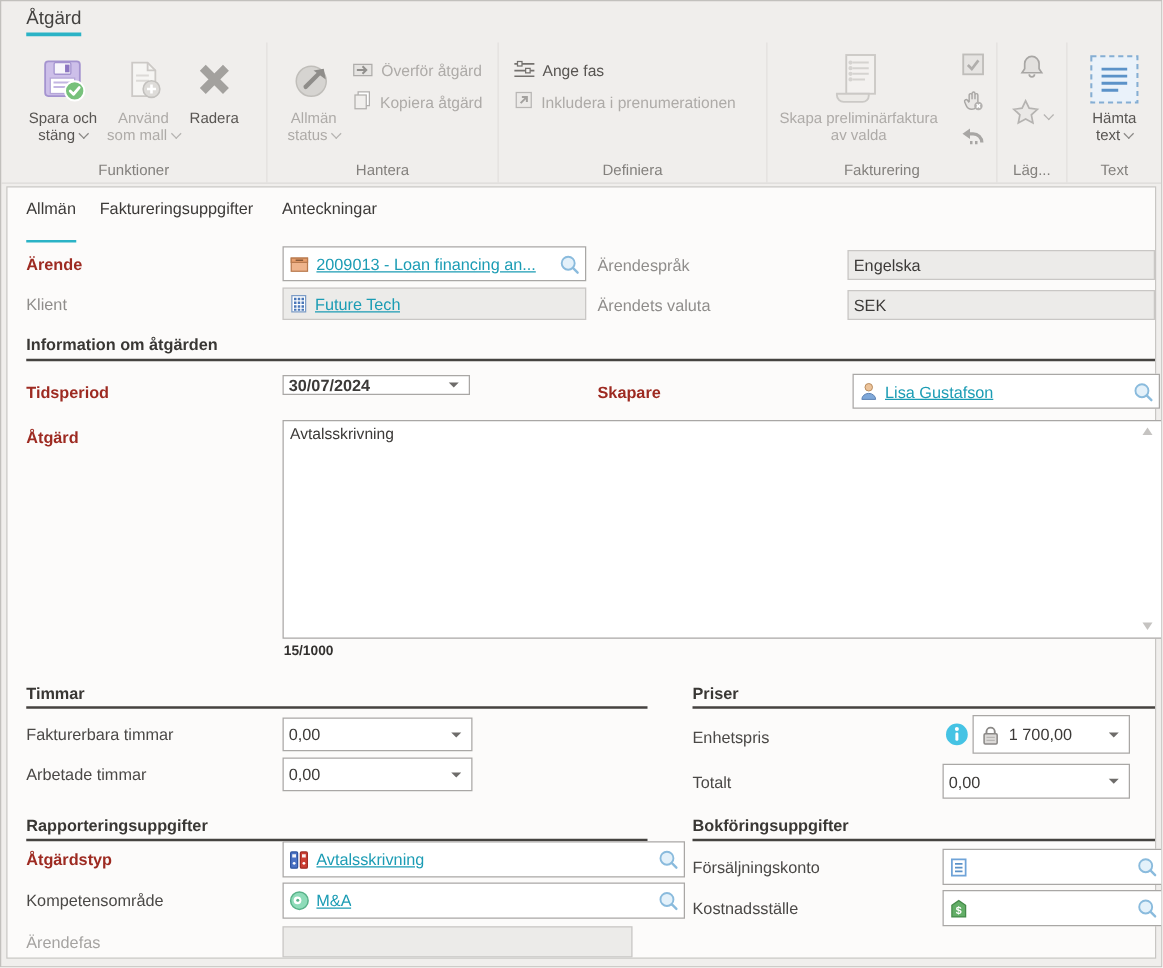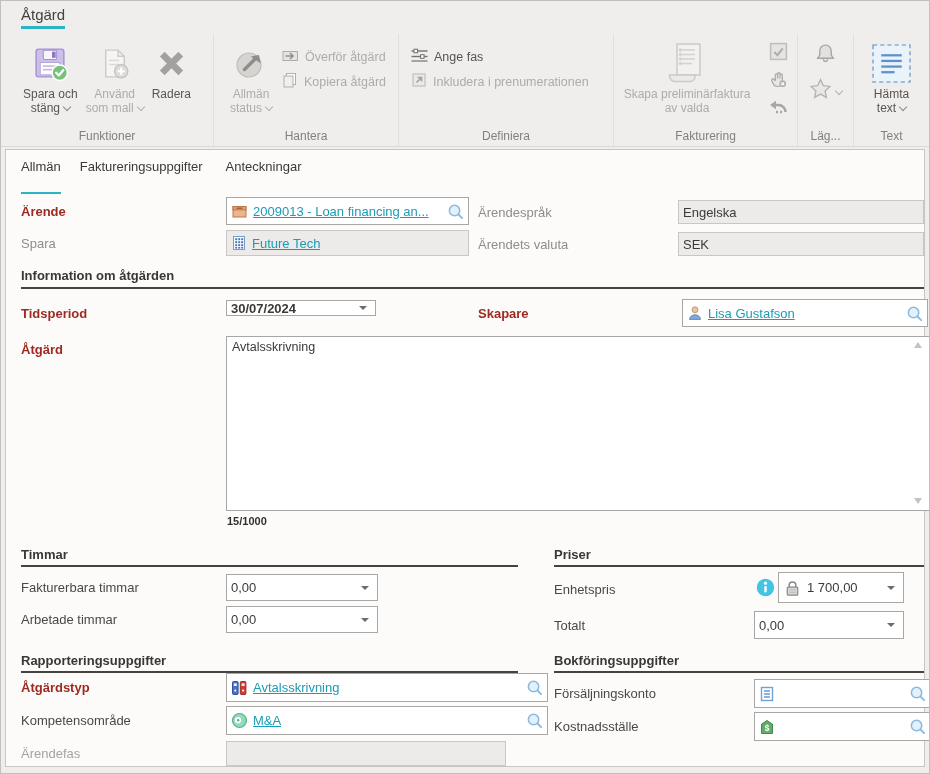--- a/index.html
+++ b/index.html
@@ -282,21 +282,21 @@
             <circle cx="8" cy="8" r="5.5" fill="#e4f1fa" stroke="#8abbdd" stroke-width="1.6"></circle>
             <line x1="12.2" y1="12.2" x2="16" y2="16" stroke="#8abbdd" stroke-width="2" stroke-linecap="round"></line>
           </svg>
       </span>
     </div>
     <span class="lbl muted" style="left:472px;top:55px;">Ärendespråk</span>
     <div class="field ro" style="left:672px;top:50px;width:246px;height:24px;">
       <span>Engelska</span>
     </div>
 
-    <span class="lbl muted" style="left:15px;top:86px;">Spara</span>
+    <span class="lbl muted" style="left:15px;top:86px;">Klient</span>
     <div class="field ro" style="left:220px;top:80px;width:243px;height:26px;">
       <span style="display:flex;">
         <svg width="16" height="16" viewBox="0 0 16 16">
           <rect x="2.5" y="1.5" width="11" height="13" fill="#ffffff" stroke="#7c9cc6"></rect>
           <g fill="#4a77b8">
             <rect x="4.2" y="3.2" width="2" height="2"></rect>
               <rect x="7.2" y="3.2" width="2" height="2"></rect>
               <rect x="10.2" y="3.2" width="2" height="2"></rect>
             <rect x="4.2" y="6.2" width="2" height="2"></rect>
               <rect x="7.2" y="6.2" width="2" height="2"></rect>

